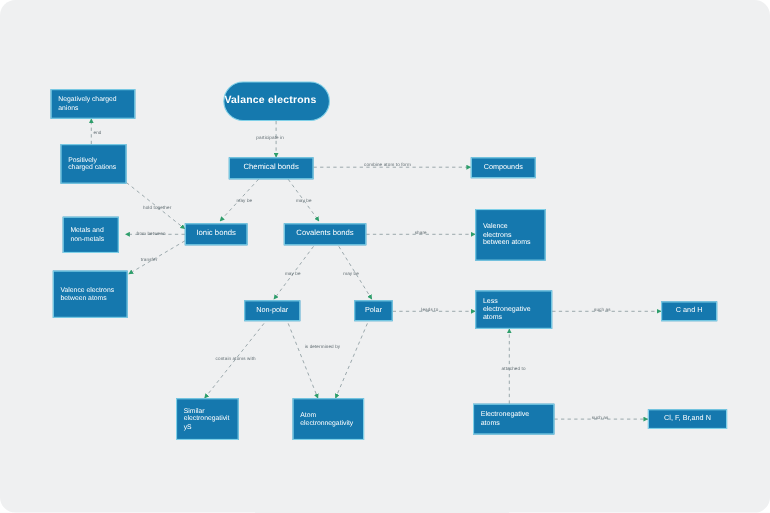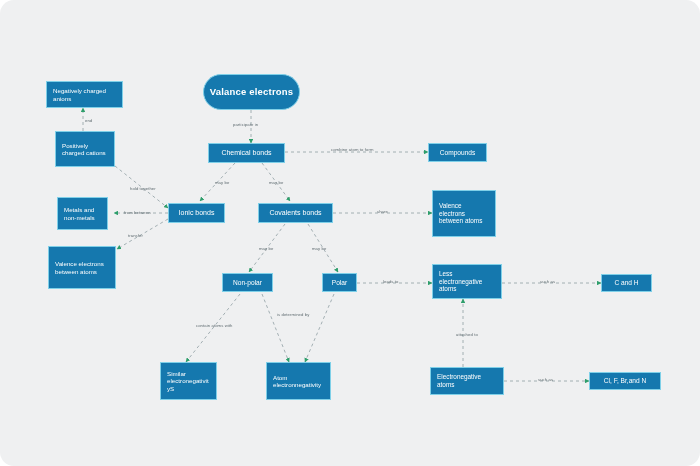--- a/index.html
+++ b/index.html
@@ -9,21 +9,21 @@
   #canvas{position:absolute;left:0;top:0;width:700px;height:466px;
           background:#eff0f1;border-radius:14px;overflow:hidden;}
   #svg-layer{position:absolute;left:0;top:0;width:700px;height:466px;}
   .node{position:absolute;box-sizing:border-box;
         background:#1578ae;border:1px solid #7fd0e8;
         color:#ffffff;display:flex;align-items:center;
         padding:3px 6px;line-height:1.18;}
   .node span{display:block;word-break:break-word;}
   .root-node{position:absolute;box-sizing:border-box;
         background:#1579ae;border:1px solid #7fd0e8;border-radius:18px;
-        color:#ffffff;display:flex;align-items:center;justify-content:center;
+        color:#ffffff;display:flex;align-items:center;
         text-align:center;font-weight:bold;font-size:9.5px;line-height:1.3;
         letter-spacing:.2px;}
   .edge-label{position:absolute;color:#5f6b70;font-size:4.2px;
         white-space:nowrap;letter-spacing:.1px;}
 </style>
 </head>
 <body>
 
 <div id="canvas">
 

